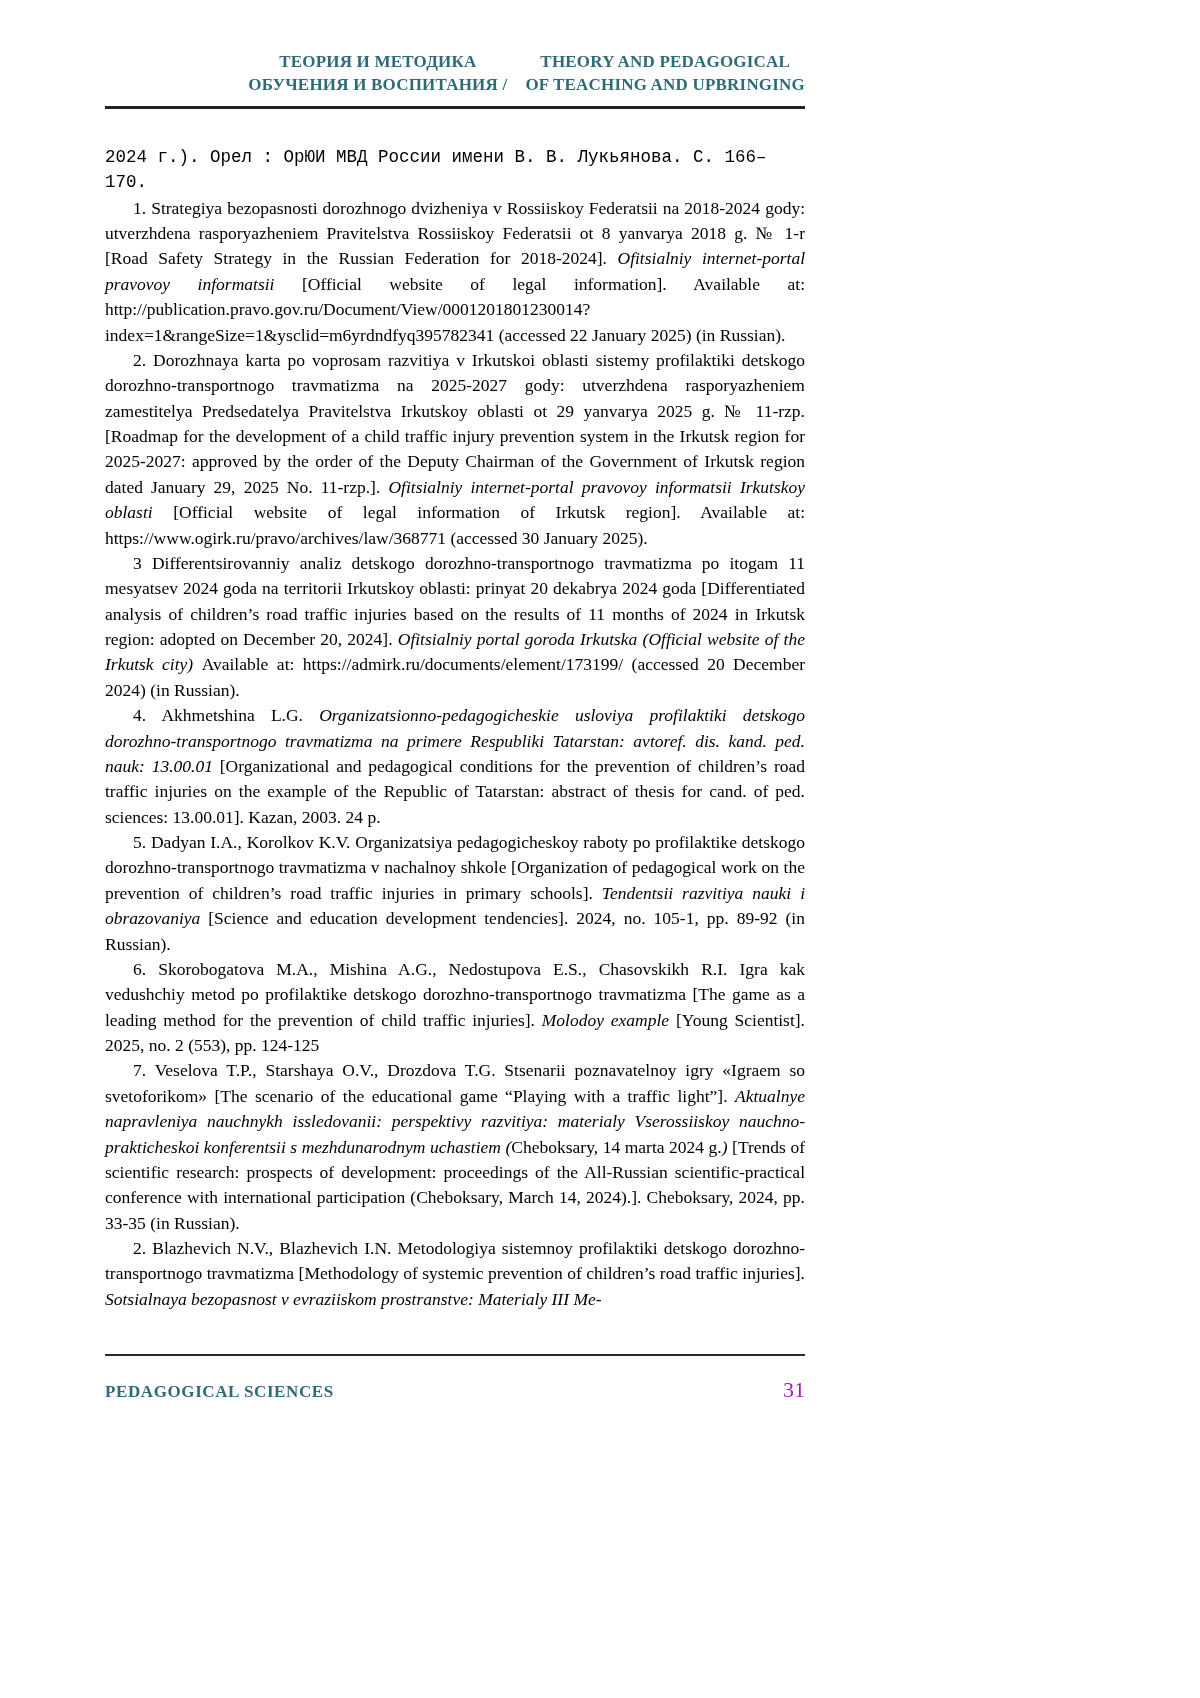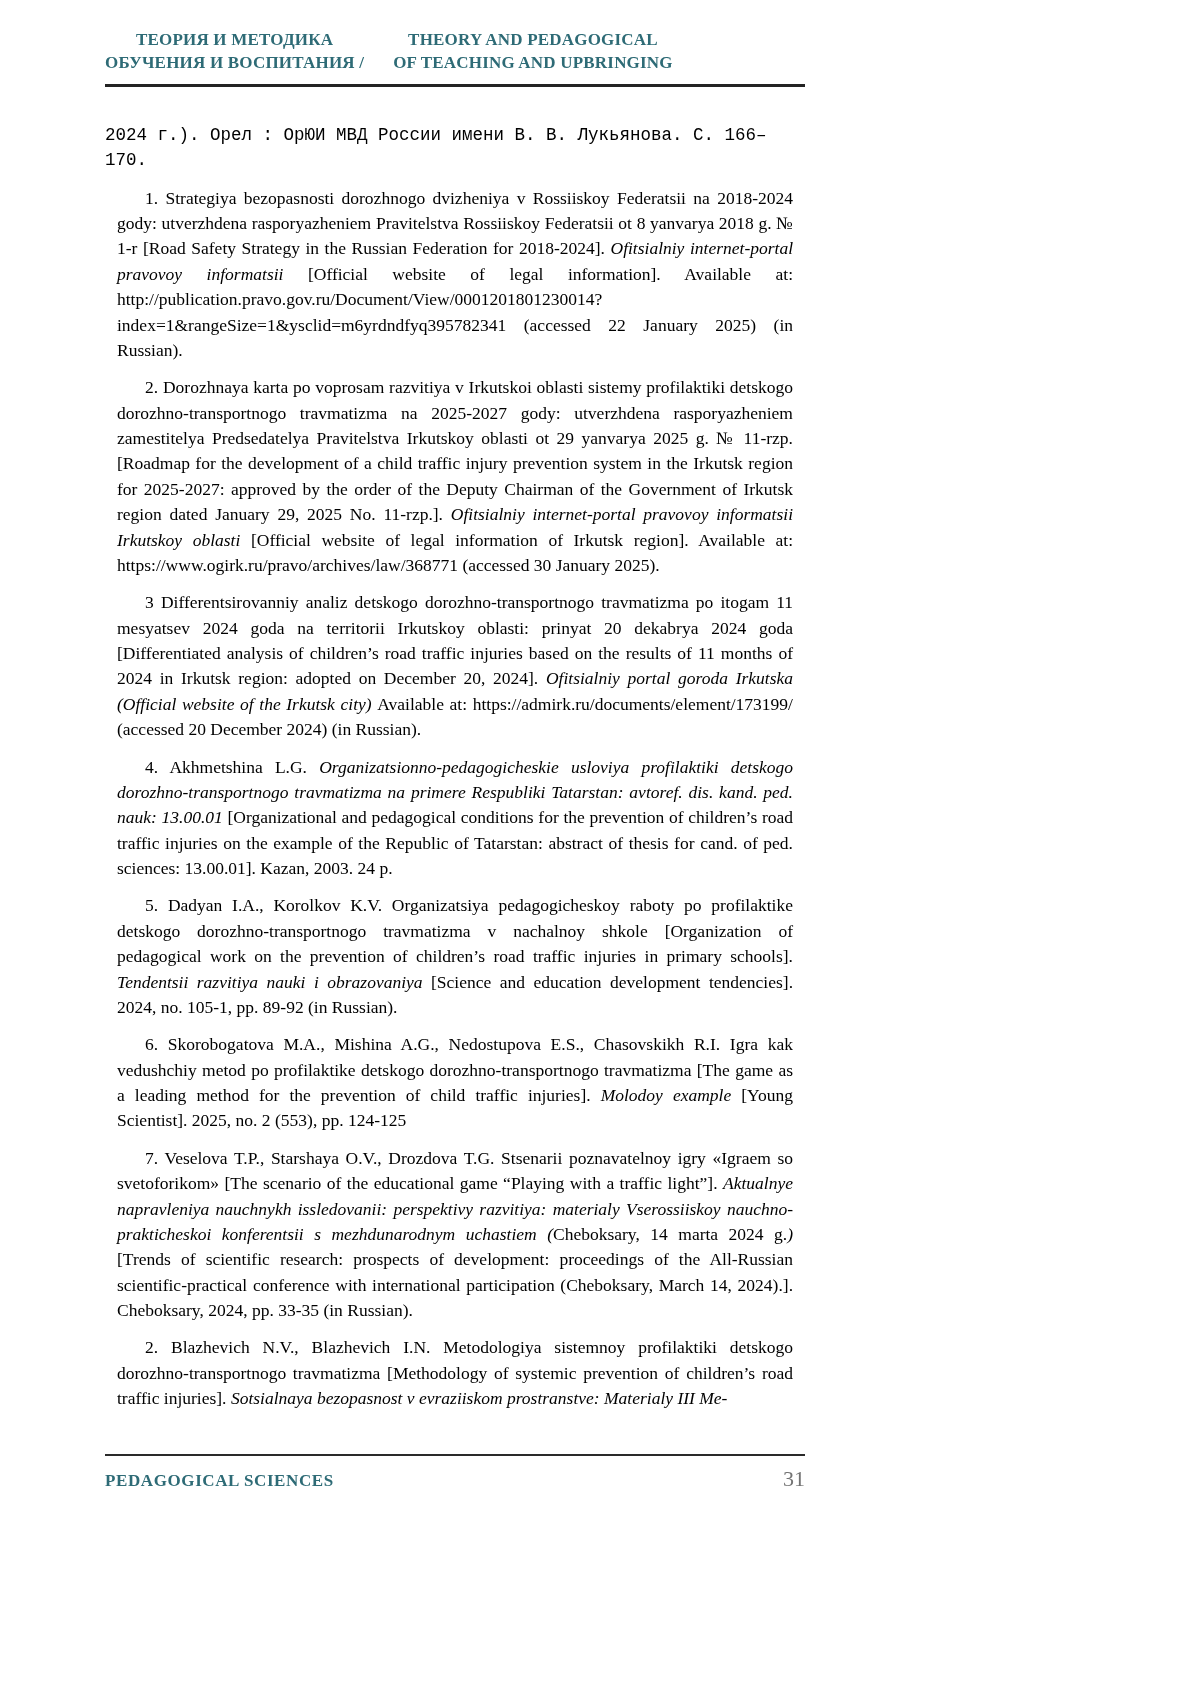--- a/index.html
+++ b/index.html
@@ -7,50 +7,50 @@
     position: relative;
     width: 1200px;
     height: 1698px;
     background: #ffffff;
     font-family: "Liberation Serif", serif;
     color: #000000;
     overflow: hidden;
   }
   .content { position: absolute; left: 105px; top: 0; width: 700px; }
 
-  .journal-header { display: flex; justify-content: flex-start; gap: 29px; padding-top: 28px; }
+  .journal-header { display: flex; justify-content: flex-end; gap: 18px; padding-top: 50px; }
   .header-block {
     text-align: center;
     font-weight: bold;
     font-size: 17px;
     line-height: 1.38;
     color: #2e6b76;
     letter-spacing: 0.2px;
   }
   .header-rule { height: 3px; background: #232323; margin-top: 9px; }
 
   .continuation { font-size: 17.5px; line-height: 1.45; margin: 36px 0 0 0; font-family: Liberation Mono, monospace; }
 
   .refs-heading { font-size: 17.5px; font-weight: bold; text-align: center; margin: 21px 0 0 0; }
 
   .ref {
     font-size: 17.5px;
     line-height: 1.45;
     text-align: justify;
     text-indent: 28px;
-    margin: 12px;
+    margin: 0;
     overflow-wrap: break-word;
   }
   .ref .it { font-style: italic; }
 
   .footer { margin-top: 42px; }
   .footer-rule { height: 2px; background: #2a2a2a; }
-  .footer-row { display: flex; justify-content: space-between; align-items: baseline; padding-top: 10px; }
+  .footer-row { display: flex; justify-content: space-between; align-items: baseline; padding-top: 21px; }
   .footer-section { color: #2e6b76; font-weight: bold; font-size: 17px; letter-spacing: 0.6px; }
-  .page-number { font-size: 22px; color: #737373; }
+  .page-number { font-size: 22px; color: #a21caf; }
 </style>
 </head>
 <body>
 
 <div class="page">
   <div class="content">
 
     <div class="journal-header">
       <div class="header-block">
         <div>ТЕОРИЯ И МЕТОДИКА</div>

